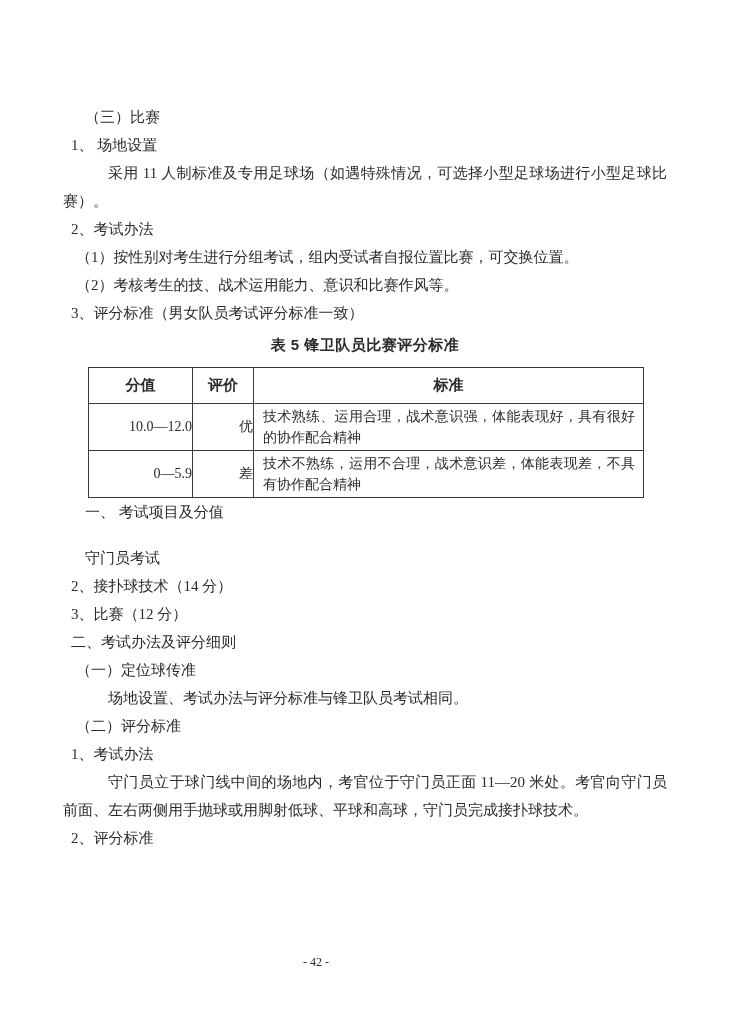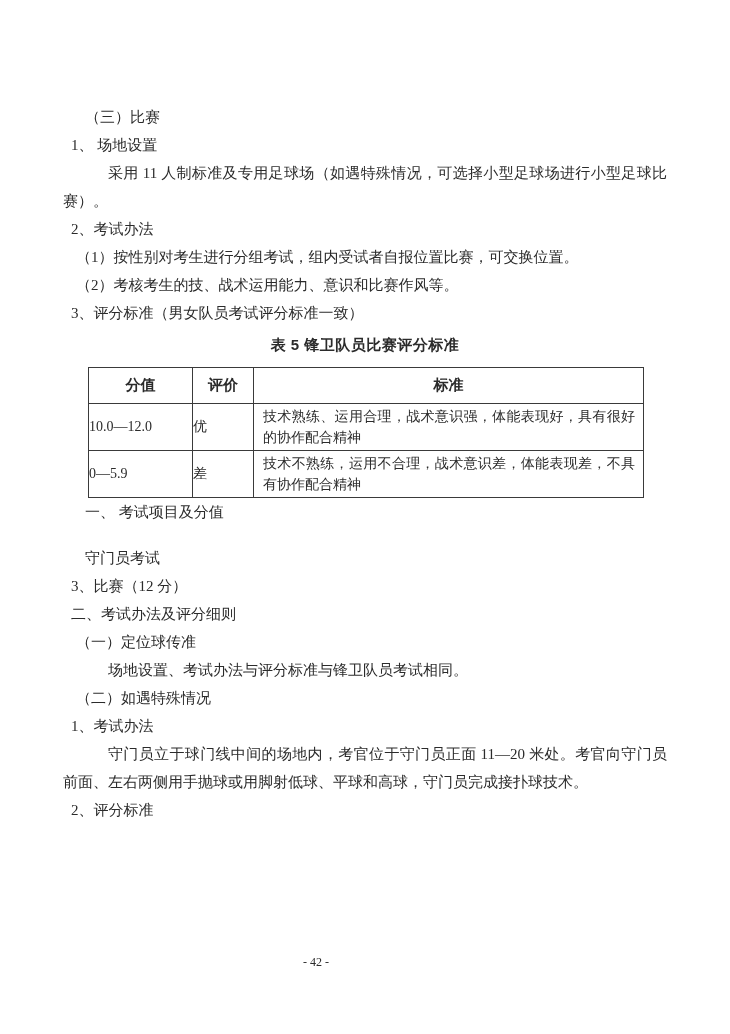--- a/index.html
+++ b/index.html
@@ -64,21 +64,21 @@
     vertical-align: middle;
     font-family: "Liberation Sans", "DejaVu Sans", sans-serif;
     padding: 0;
   }
   table.score-table td {
     height: 46px;
     vertical-align: middle;
     font-size: 14px;
   }
   td.c-score, td.c-grade {
-    text-align: left;
+    text-align: right;
     padding: 0;
   }
   td.c-criteria {
     text-align: justify;
     padding: 2px 8px 2px 9px;
     line-height: 21px;
   }
   .after-table { margin-top: 18px; }
   .footer {
     position: absolute;
@@ -129,25 +129,26 @@
         <tr>
           <td class="c-score">0—5.9</td>
           <td class="c-grade">差</td>
           <td class="c-criteria">技术不熟练，运用不合理，战术意识差，体能表现差，不具有协作配合精神</td>
         </tr>
       </tbody>
     </table>
 
     <p class="ind-a">一、 考试项目及分值</p>
     <p class="ind-a after-table">守门员考试</p>
+    <p class="ind-b">2、接扑球技术（14 分）</p>
     <p class="ind-b">3、比赛（12 分）</p>
     <p class="ind-b">二、考试办法及评分细则</p>
     <p class="ind-c">（一）定位球传准</p>
     <p class="wrap">场地设置、考试办法与评分标准与锋卫队员考试相同。</p>
-    <p class="ind-c">（二）如遇特殊情况</p>
+    <p class="ind-c">（二）评分标准</p>
     <p class="ind-b">1、考试办法</p>
     <p class="wrap">守门员立于球门线中间的场地内，考官位于守门员正面 11—20 米处。考官向守门员前面、左右两侧用手抛球或用脚射低球、平球和高球，守门员完成接扑球技术。</p>
     <p class="ind-b">2、评分标准</p>
 
   </div>
 
   <div class="footer">- 42 -</div>
 </div>
 
 </body></html>

